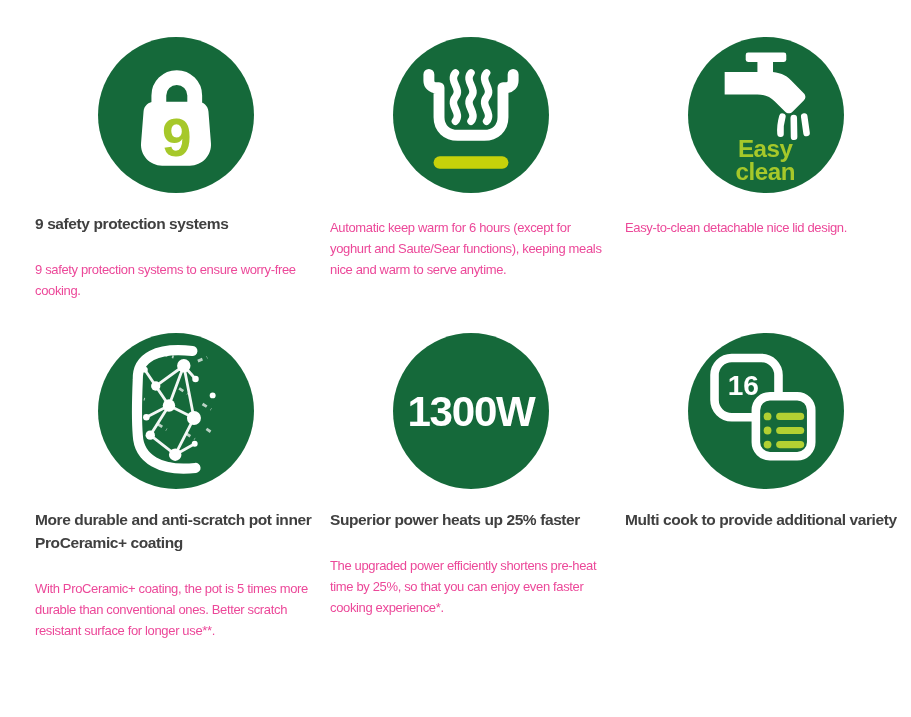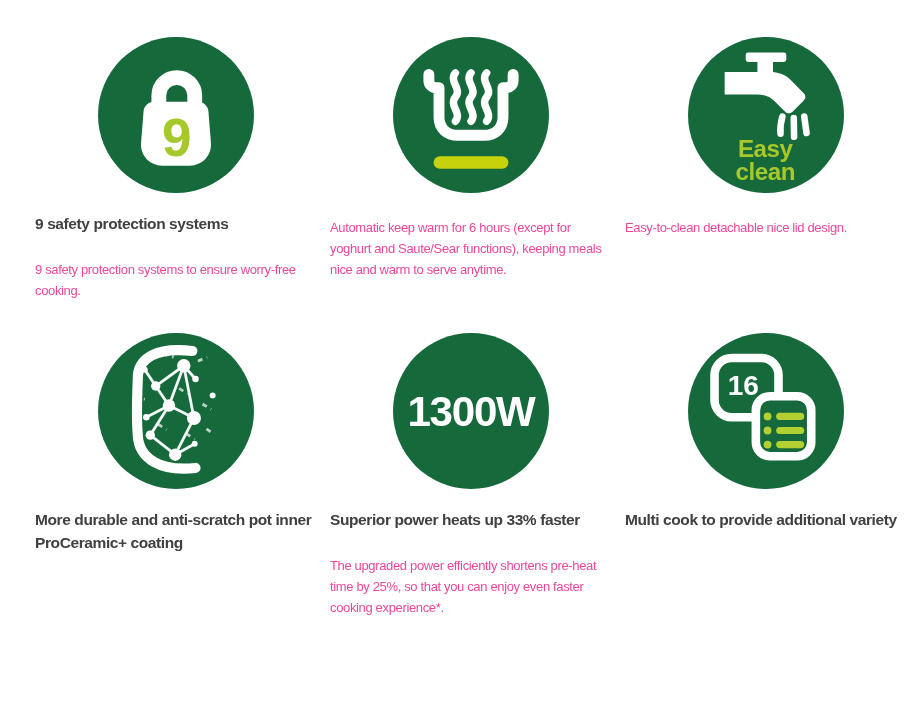--- a/index.html
+++ b/index.html
@@ -112,30 +112,31 @@
           <circle cx="49.5" cy="78" r="4"></circle>
           <circle cx="30" cy="23.5" r="1.9"></circle>
           <circle cx="62.5" cy="29.5" r="2.1"></circle>
           <circle cx="31" cy="54" r="2.1"></circle>
           <circle cx="73.5" cy="40" r="1.9"></circle>
           <circle cx="62" cy="71" r="1.9"></circle>
         </g>
       </svg>
     </div>
     <h3 class="feature-title">More durable and anti-scratch pot inner ProCeramic+ coating</h3>
+    <p class="feature-body">With ProCeramic+ coating, the pot is 5 times more durable than conventional ones. Better scratch resistant surface for longer use**.</p>
   </section>
 
   <section class="feature">
     <div class="icon-circle">
       <svg viewBox="0 0 100 100">
         <circle cx="50" cy="50" r="50" fill="#15693a"></circle>
         <text x="50" y="59.5" text-anchor="middle" font-size="27" letter-spacing="-0.8" fill="#ffffff">1300W</text>
       </svg>
     </div>
-    <h3 class="feature-title">Superior power heats up 33% faster</h3>
+    <h3 class="feature-title">Superior power heats up 25% faster</h3>
     <p class="feature-body">The upgraded power efficiently shortens pre-heat time by 25%, so that you can enjoy even faster cooking experience*.</p>
   </section>
 
   <section class="feature">
     <div class="icon-circle">
       <svg viewBox="0 0 100 100">
         <circle cx="50" cy="50" r="50" fill="#15693a"></circle>
         <rect x="17" y="16" width="41" height="38" rx="11" fill="none" stroke="#ffffff" stroke-width="5.5"></rect>
         <text x="35.5" y="40" text-anchor="middle" font-size="18" fill="#ffffff">16</text>
         <rect x="43.5" y="40.5" width="35.5" height="38.5" rx="9" stroke="#ffffff" stroke-width="5.5" fill="#15693a"></rect>

